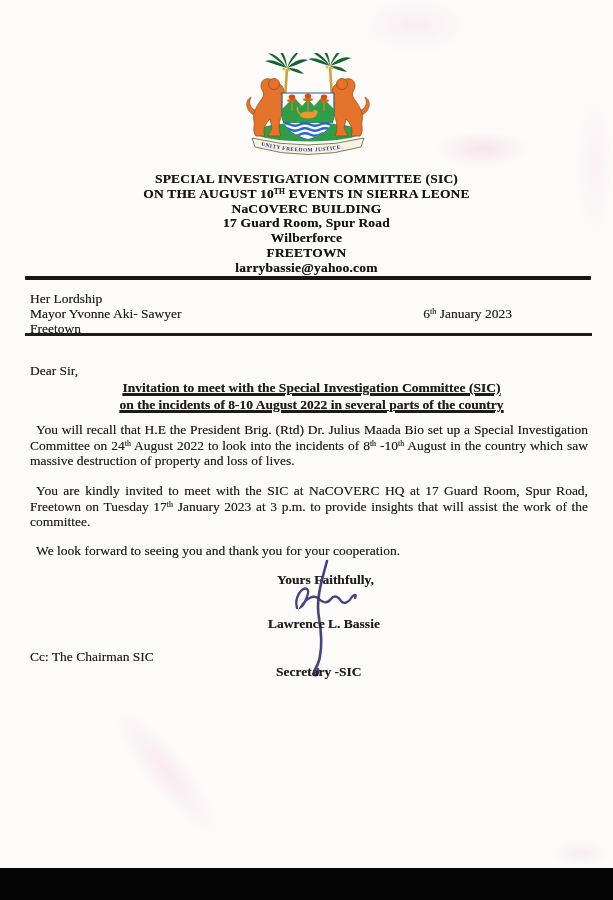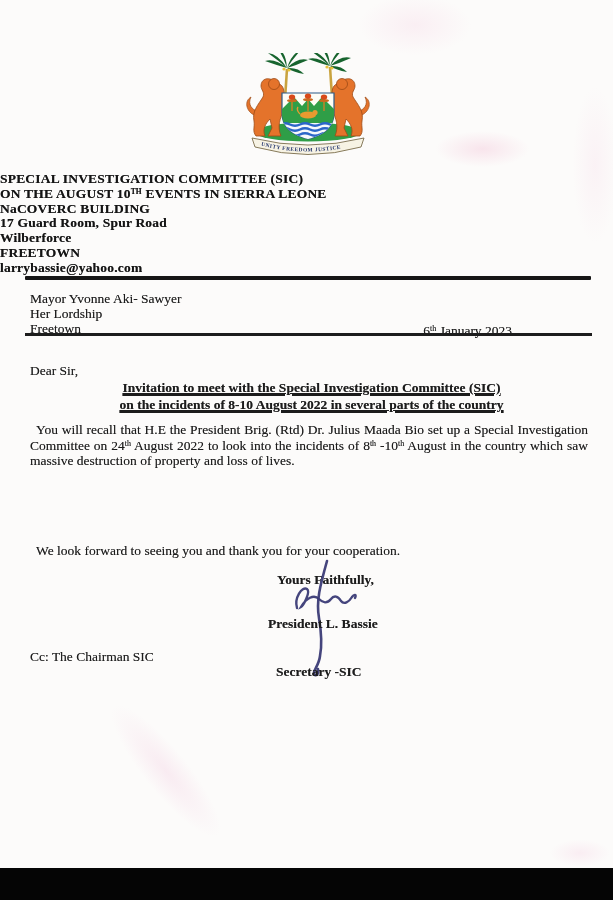--- a/index.html
+++ b/index.html
@@ -12,41 +12,42 @@
     overflow: hidden;
     font-family: "Liberation Serif", serif;
     color: #1c1c1c;
   }
   .abs { position: absolute; }
   .smudge { position: absolute; pointer-events: none; }
 
   
   .letterhead {
     top: 172px; left: 0; right: 0;
+    text-align: center;
     font-weight: bold;
     font-size: 13.5px;
     line-height: 14.8px;
     color: #141414;
     letter-spacing: 0.2px;
     text-shadow: 0 0 0.4px rgba(0,0,0,0.55);
   }
   .letterhead sup { font-size: 7.5px; vertical-align: 4px; line-height: 0; }
 
   .rule-thick { top: 276px; left: 25px; width: 566px; height: 4px; background: #161616; border-radius: 1px; }
   .rule-mid   { top: 333px; left: 25px; width: 567px; height: 3px; background: #1d1d1d; }
 
   .bodytext {
     font-size: 13.5px;
     line-height: 15.2px;
     text-shadow: 0 0 0.35px rgba(0,0,0,0.45);
   }
   .bodytext sup, .para sup, .date sup { font-size: 8px; vertical-align: 4px; line-height: 0; }
 
   .recipient { top: 291px; left: 30px; }
-  .date { top: 323px; right: 101px; font-size: 13.5px; text-shadow: 0 0 0.35px rgba(0,0,0,0.45); margin-left: 40px; }
+  .date { top: 306px; right: 101px; font-size: 13.5px; text-shadow: 0 0 0.35px rgba(0,0,0,0.45); margin-left: 40px; }
 
   .salutation { top: 363px; left: 30px; }
 
   .subject {
     top: 380px; left: 36px; right: 26px;
     text-align: center;
     font-weight: bold;
     font-size: 13.5px;
     line-height: 16.8px;
     text-shadow: 0 0 0.4px rgba(0,0,0,0.5);
@@ -171,45 +172,46 @@
     <div>NaCOVERC BUILDING</div>
     <div>17 Guard Room, Spur Road</div>
     <div>Wilberforce</div>
     <div>FREETOWN</div>
     <div>larrybassie@yahoo.com</div>
   </div>
 
   <div class="abs rule-thick"></div>
 
   <div class="abs recipient bodytext">
+    <div>Her Lordship</div>
     <div>Mayor Yvonne Aki- Sawyer</div>
-    <div>Her Lordship</div>
     <div>Freetown</div>
   </div>
   <div class="abs date"><span>6</span><sup>th</sup><span> January  2023</span></div>
 
   <div class="abs rule-mid"></div>
 
   <div class="abs salutation bodytext">Dear Sir,</div>
 
   <div class="abs subject">
     <div class="u">Invitation to meet with the  Special Investigation Committee (SIC)</div>
     <div class="u">on the incidents of 8-10 August 2022 in several parts of the country</div>
   </div>
 
   <div class="abs para p1"><span>You will recall that H.E the President Brig. (Rtd) Dr. Julius Maada Bio set up a Special Investigation Committee on 24</span><sup>th</sup><span> August 2022 to look into the incidents of 8</span><sup>th</sup><span> -10</span><sup>th</sup><span> August in the country which saw massive destruction of property and loss of lives.</span></div>
+  <div class="abs para p2"><span>You are kindly invited to meet with the SIC at NaCOVERC HQ at 17 Guard Room, Spur Road, Freetown on Tuesday 17</span><sup>th</sup><span> January 2023 at 3 p.m. to provide insights that will assist the work of the committee.</span></div>
   <div class="abs para p3">We look forward to seeing you and thank you for your cooperation.</div>
 
   <div class="abs valediction bodytext">Yours Faithfully,</div>
 
   <svg class="abs signature-svg" width="110" height="125" viewBox="0 0 110 125">
     <path d="M57,5 C50,30 46,45 49,62 C52,80 52,90 50,100 C49,110 41,117 45,119 C47,120 49,117 48,113" fill="none" stroke-width="2.6" stroke-linecap="round" opacity="0.95" stroke="#3b3b76"></path>
     <path d="M27,52 C24,42 32,30 37,33 C41,36 33,50 31,51 C36,42 44,38 49,43 C53,47 57,48 61,43 C64,39 68,40 71,45 C74,49 79,46 82,41 C84,38 87,38 85,42" fill="none" stroke-width="2.4" stroke-linecap="round" opacity="0.95" stroke="#3b3b76"></path>
   </svg>
 
-  <div class="abs signer-name bodytext">President L. Bassie</div>
+  <div class="abs signer-name bodytext">Lawrence L. Bassie</div>
   <div class="abs signer-title bodytext">Secretary -SIC</div>
 
   <div class="abs cc-line bodytext">Cc: The Chairman SIC</div>
 
   <div class="abs bottom-bar" style="background:#050505;"></div>
 
 </div>
 
 </body></html>

